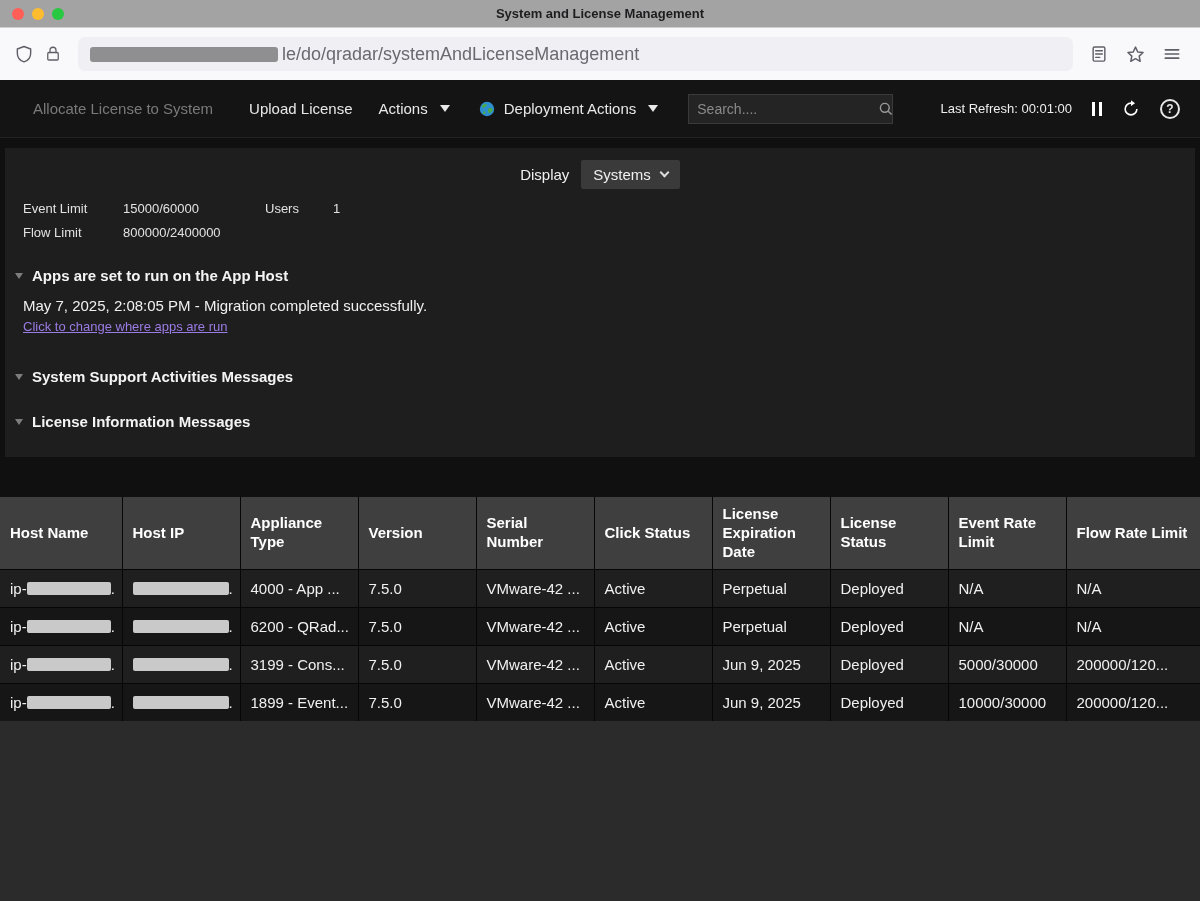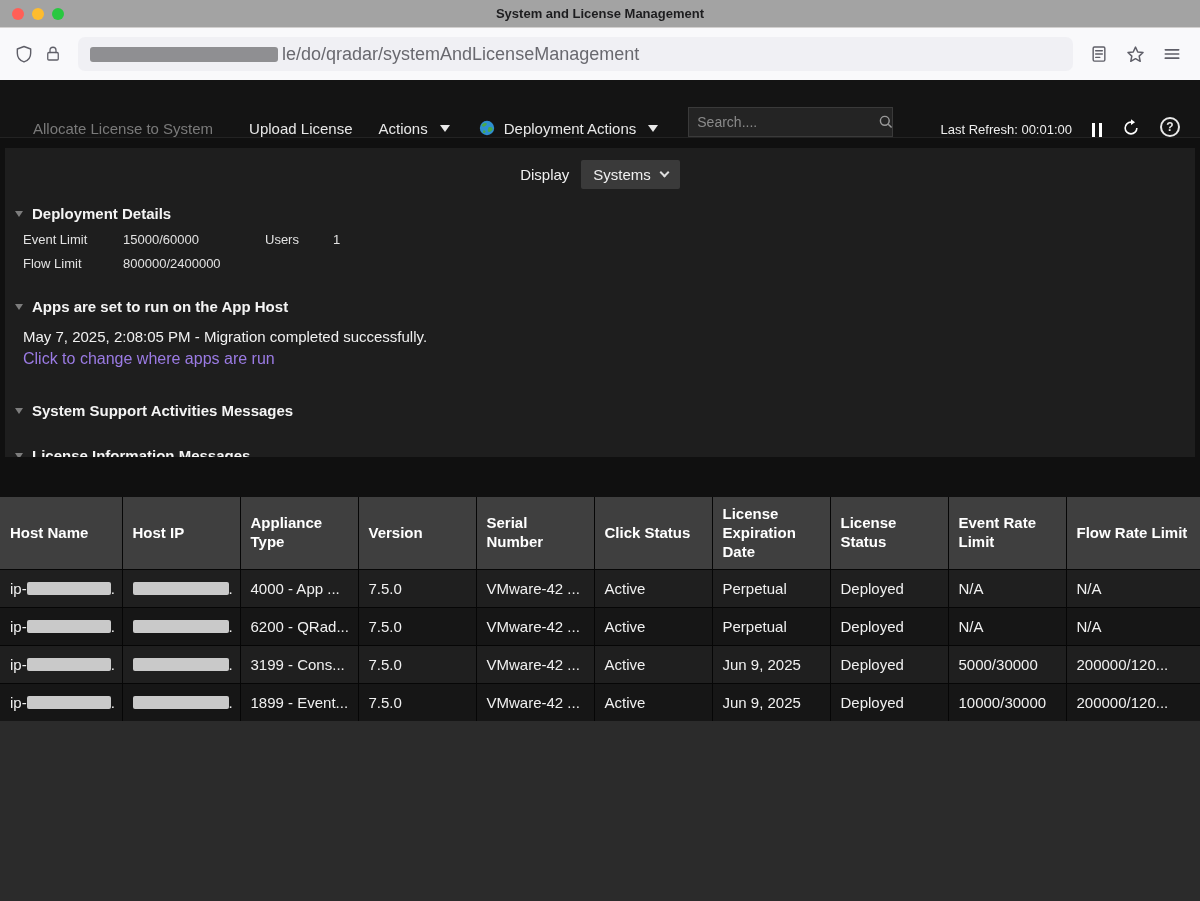--- a/index.html
+++ b/index.html
@@ -17,21 +17,21 @@
   
   .browserbar { height:52px; background:#f9f9fb; display:flex; align-items:center; padding:0 14px; gap:10px; }
   .chrome-icon { display:flex; align-items:center; justify-content:center; cursor:pointer; }
   .urlbar { flex:1; height:34px; background:#f0f0f4; border-radius:7px; display:flex;
     align-items:center; padding:0 12px; gap:2px; margin:0 6px; }
   .url-redact { width:188px; height:15px; background:#8f8f92; border-radius:3px; margin-right:2px; }
   .url-text { font-size:18px; color:#69696f; white-space:nowrap; }
   .right-icons { display:flex; align-items:center; gap:16px; padding-right:4px; }
 
   
-  .app-toolbar { height:58px; background:#141414; display:flex; align-items:flex-end;
+  .app-toolbar { height:58px; background:#141414; display:flex; align-items:center;
     padding:0 20px 0 33px; color:#e8e8e8; font-size:15px; border-bottom:1px solid #232323; }
   .tb-item { display:flex; align-items:center; gap:8px; cursor:pointer; white-space:nowrap; }
   .tb-disabled { color:#7a7a7a; margin-right:36px; }
   .tb-upload { margin-right:26px; }
   .tb-actions { margin-right:28px; }
   .tb-deploy { margin-right:30px; }
   .tri-down { width:0; height:0; border-left:5px solid transparent; border-right:5px solid transparent;
     border-top:7px solid #e8e8e8; margin-left:4px; }
   .searchbox { width:205px; height:30px; background:#242424; border:1px solid #3a3a3a;
     display:flex; align-items:center; padding:0 8px; }
@@ -60,21 +60,21 @@
   .caret { width:0; height:0; border-left:4px solid transparent; border-right:4px solid transparent;
     border-top:6px solid #7d7d7d; margin-right:9px; }
   .section-title { font-size:15px; font-weight:bold; color:#f4f4f4; }
   .sh-dd { margin-top:14px; }
   .sh-apps { margin-top:26px; }
   .sh-lic { margin-top:28px; }
   .sh-sup { margin-top:34px; }
   .dd-grid { margin:10px 0 0 18px; display:grid; grid-template-columns:100px 142px 68px auto;
     row-gap:8px; font-size:13px; color:#e2e2e2; line-height:16px; }
   .apps-msg { margin:13px 0 0 18px; font-size:15px; color:#f0f0f0; }
-  .apps-link { margin:5px 7px 0 18px; font-size:16px; color:#9b7be4; cursor:pointer; }
+  .apps-link { margin:5px 7px 0 18px; font-size:13px; color:#9b7be4; cursor:pointer;text-decoration:underline; }
 
   
   .gap-mid { height:40px; background:#101010; }
   table.hosts { width:1200px; border-collapse:collapse; table-layout:fixed; font-size:15px; color:#f0f0f0; }
   table.hosts th { background:#3f3f3f; color:#ffffff; font-weight:bold; text-align:left;
     padding:8px 10px; height:72px; vertical-align:middle; border-right:1px solid #060606;
     line-height:1.25; cursor:pointer; }
   table.hosts th:last-child { border-right:none; }
   table.hosts td { padding:10px 10px; height:31px; border-right:1px solid #060606;
     border-top:1px solid #060606; white-space:nowrap; overflow:hidden; }
@@ -186,24 +186,20 @@
 
 <div class="panel">
   <div class="display-row">
     <span class="display-label">Display</span>
     <span class="select-box">
       <span>Systems</span>
       <span class="chev"></span>
     </span>
   </div>
 
-  <div class="section-header sh-dd">
-    <span class="caret"></span>
-    <span class="section-title">Deployment Details</span>
-  </div>
   <div class="dd-grid">
     <span>Event Limit</span>
     <span>15000/60000</span>
     <span>Users</span>
     <span>1</span>
     <span>Flow Limit</span>
     <span>800000/2400000</span>
     <span></span>
       <span></span>
   </div>

